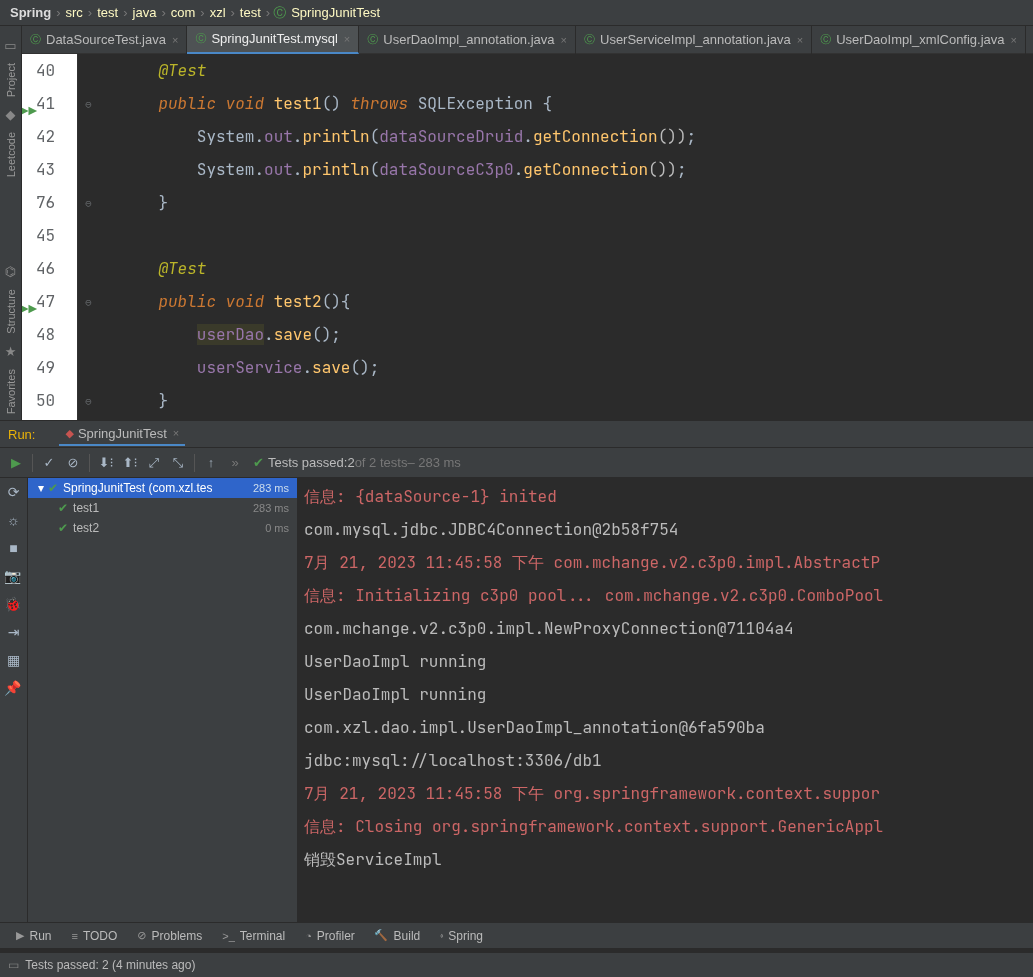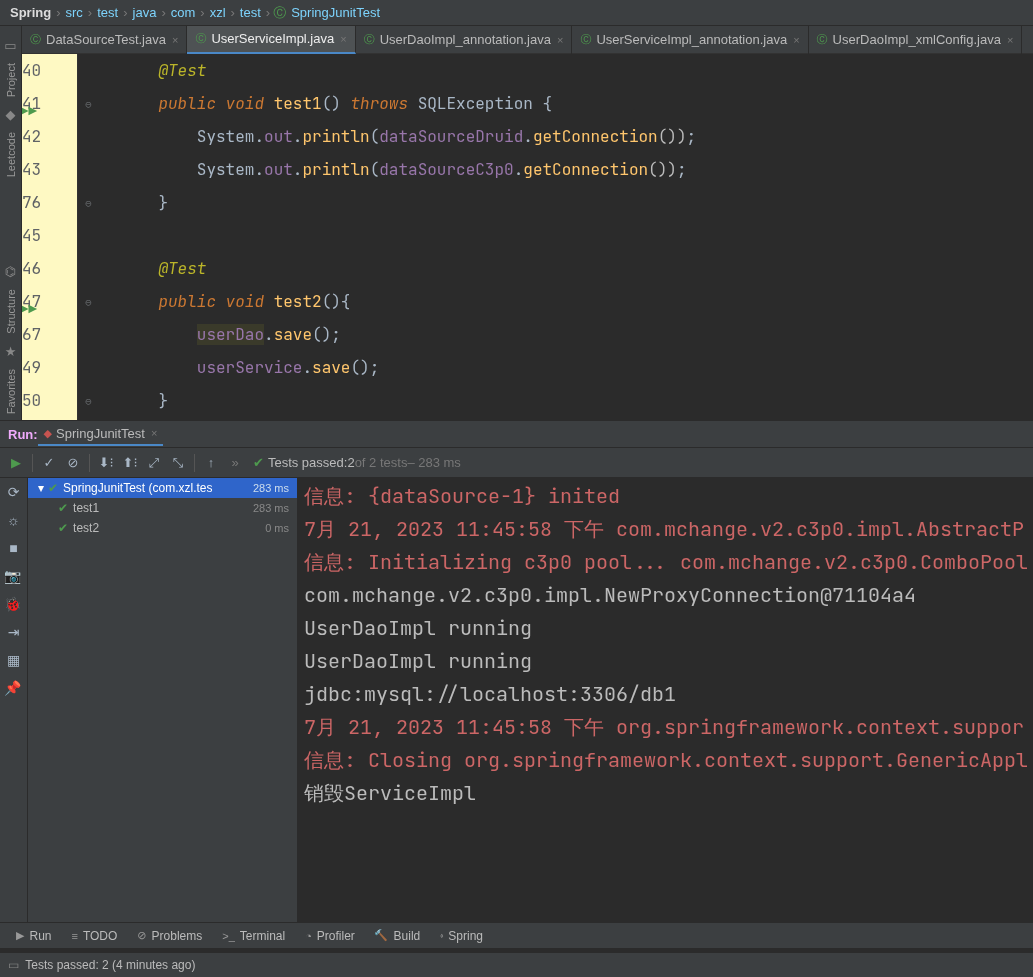--- a/index.html
+++ b/index.html
@@ -14,21 +14,21 @@
   position: relative;
 }
 .top-nav {
   height: 26px;
   background: #3c3f41;
   display: flex;
   align-items: center;
   padding: 0 8px;
   border-bottom: 1px solid #2b2b2b;
 }
-.crumb { color: #7dd3fc; padding: 0 2px; }
+.crumb { color: #fef9c3; padding: 0 2px; }
 .crumb-sep { color: #777; margin: 0 3px; }
 .crumb-bold { font-weight: 600; color: #ddd; }
 .crumb-icon { color: #4e9a4e; margin-right: 3px; }
 
 .main-row { display: flex; height: 394px; }
 .left-rail {
   width: 22px;
   background: #3c3f41;
   border-right: 1px solid #2b2b2b;
   display: flex;
@@ -75,23 +75,23 @@
 .editor {
   flex: 1;
   display: flex;
   background: #2b2b2b;
   overflow: hidden;
   font-family: "JetBrains Mono", Consolas, monospace;
   font-size: 16px;
 }
 .gutter {
   width: 56px;
-  background: #fef9c3;
+  background: #ffffff;
   color: #606366;
-  text-align: left;
+  text-align: center;
   padding-right: 8px;
   border-right: 1px solid #323232;
   user-select: none;
 }
 .gutter-line { height: 33px; line-height: 33px; position: relative; }
 .run-glyph {
   position: absolute;
   left: -2px;
   top: 8px;
   color: #4e9a4e;
@@ -126,21 +126,21 @@
 
 .run-header {
   height: 28px;
   background: #3c3f41;
   display: flex;
   align-items: center;
   padding: 0 8px;
   border-top: 1px solid #2b2b2b;
   border-bottom: 1px solid #2b2b2b;
 }
-.run-header-label { color: #f0abfc; margin-right: 0; font-weight: bold; }
+.run-header-label { color: #eab308; margin-right: 24px; }
 .run-header-tab {
   display: flex; align-items: center;
   padding: 3px 6px;
   border-bottom: 2px solid #4a88c7;
 }
 .run-header-ic { color: #c75450; margin-right: 4px; font-size: 11px; }
 
 .run-toolbar {
   height: 30px;
   background: #3c3f41;
@@ -185,21 +185,21 @@
 .tree-check { color: #4e9a4e; margin-right: 5px; font-size: 12px; }
 .tree-time { color: #888; font-size: 11px; }
 .tree-row.sel .tree-time { color: #cde; }
 .tree-child { padding-left: 30px; }
 
 .console {
   flex: 1;
   background: #2b2b2b;
   color: #bbbbbb;
   font-family: "JetBrains Mono", Consolas, monospace;
-  font-size: 20px;
+  font-size: 16px;
   overflow: hidden;
   padding: 2px 6px;
 }
 .con-line { height: 33px; line-height: 33px; white-space: pre; overflow: hidden; }
 .con-red { color: #cc6666; }
 
 .bottom-tabs {
   height: 26px;
   background: #3c3f41;
   display: flex;
@@ -267,21 +267,21 @@
 
   <div class="editor-wrap">
     <div class="tabs-row" id="tabs-row">
         <div class="tab">
           <span class="tab-ic">Ⓒ</span>
           <span>DataSourceTest.java</span>
           <span class="tab-close">×</span>
         </div>
         <div class="tab active">
           <span class="tab-ic">Ⓒ</span>
-          <span>UserServiceImpl.java</span>
+          <span>SpringJunitTest.mysql</span>
           <span class="tab-close">×</span>
         </div>
         <div class="tab">
           <span class="tab-ic">Ⓒ</span>
           <span>UserDaoImpl_annotation.java</span>
           <span class="tab-close">×</span>
         </div>
         <div class="tab">
           <span class="tab-ic">Ⓒ</span>
           <span>UserServiceImpl_annotation.java</span>
@@ -297,21 +297,21 @@
     <div class="editor">
       <div class="gutter" id="gutter">
           <div class="gutter-line">40</div>
           <div class="gutter-line">41<span class="run-glyph">▶▶</span></div>
           <div class="gutter-line">42</div>
           <div class="gutter-line">43</div>
           <div class="gutter-line">76</div>
           <div class="gutter-line">45</div>
           <div class="gutter-line">46</div>
           <div class="gutter-line">47<span class="run-glyph">▶▶</span></div>
-          <div class="gutter-line">67</div>
+          <div class="gutter-line">48</div>
           <div class="gutter-line">49</div>
           <div class="gutter-line">50</div>
         </div>
       <div class="fold-col" id="foldcol">
           <div class="fold-mark"></div>
           <div class="fold-mark">⊖</div>
           <div class="fold-mark"></div>
           <div class="fold-mark"></div>
           <div class="fold-mark">⊖</div>
           <div class="fold-mark"></div>
@@ -399,25 +399,27 @@
       <div class="tree-row tree-child">
         <span class="nm">
           <span class="tree-check">✔</span>
           <span>test2</span>
         </span>
         <span class="tree-time">0 ms</span>
       </div>
     </div>
   <div class="console" id="console">
       <div class="con-line con-red">信息: {dataSource-1} inited</div>
+      <div class="con-line ">com.mysql.jdbc.JDBC4Connection@2b58f754</div>
       <div class="con-line con-red">7月 21, 2023 11:45:58 下午 com.mchange.v2.c3p0.impl.AbstractP</div>
       <div class="con-line con-red">信息: Initializing c3p0 pool... com.mchange.v2.c3p0.ComboPool</div>
       <div class="con-line ">com.mchange.v2.c3p0.impl.NewProxyConnection@71104a4</div>
       <div class="con-line ">UserDaoImpl running</div>
       <div class="con-line ">UserDaoImpl running</div>
+      <div class="con-line ">com.xzl.dao.impl.UserDaoImpl_annotation@6fa590ba</div>
       <div class="con-line ">jdbc:mysql://localhost:3306/db1</div>
       <div class="con-line con-red">7月 21, 2023 11:45:58 下午 org.springframework.context.suppor</div>
       <div class="con-line con-red">信息: Closing org.springframework.context.support.GenericAppl</div>
       <div class="con-line ">销毁ServiceImpl</div>
     </div>
 </div>
 
 <div class="bottom-tabs" id="bottom-tabs">
     <div class="btab">
       <span class="btab-ic">▶</span>

